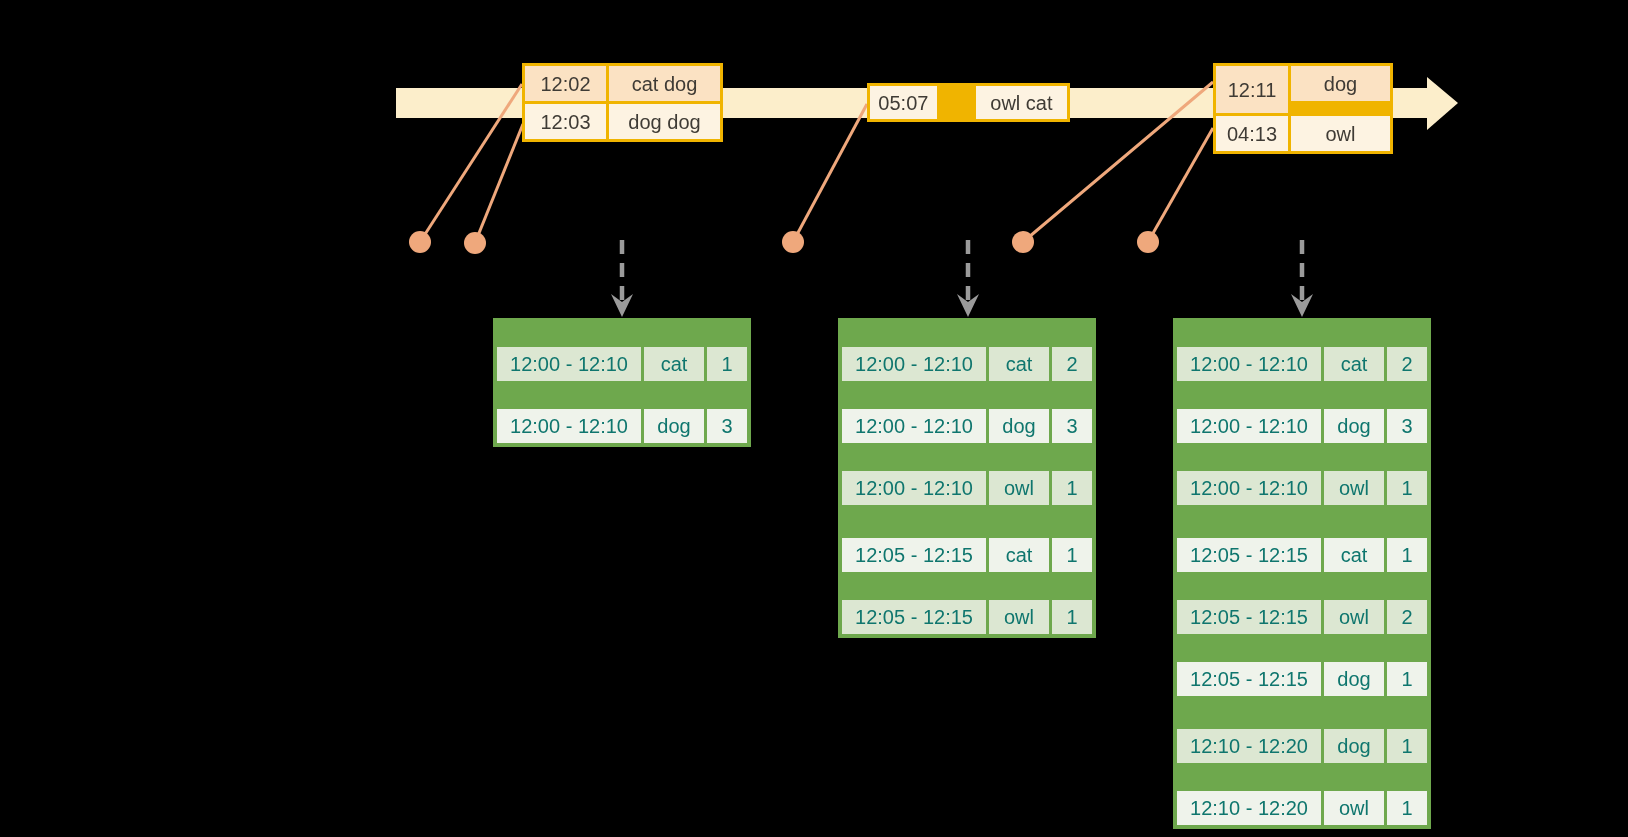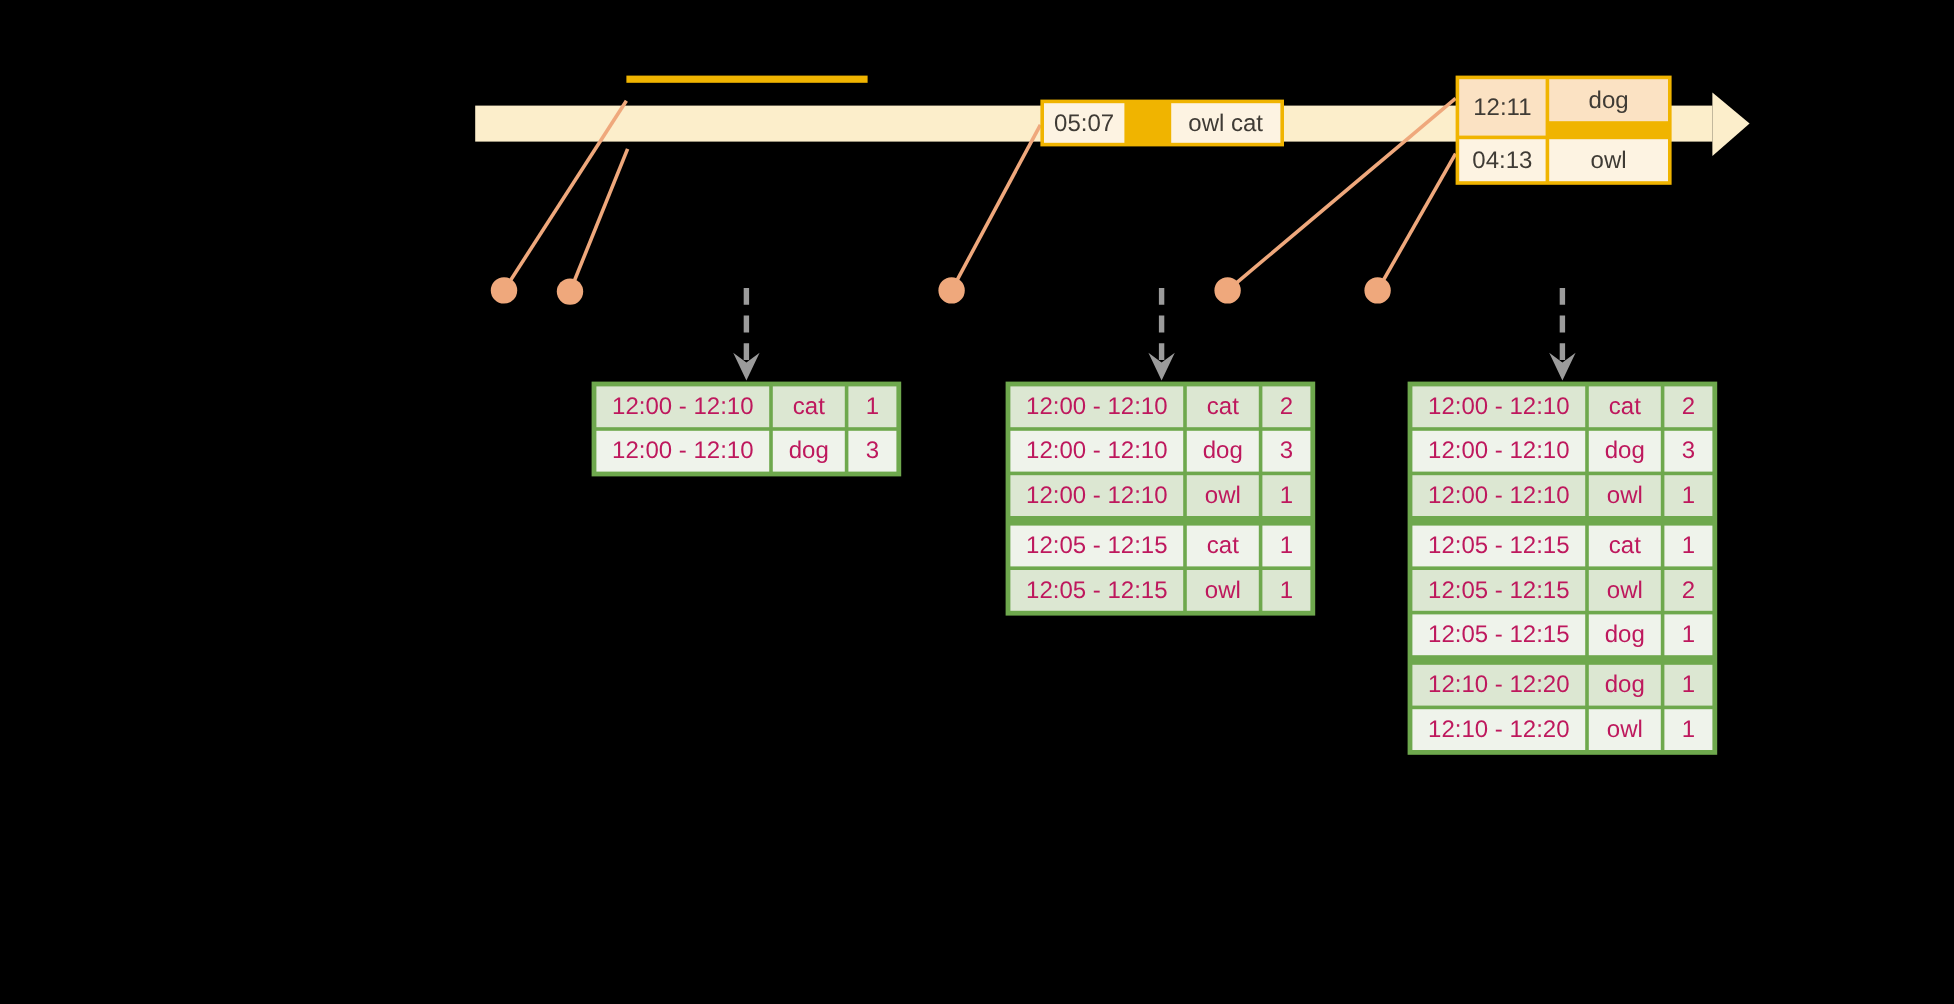--- a/index.html
+++ b/index.html
@@ -27,21 +27,21 @@
     position:absolute;background:#6ea84d;padding:4px;box-sizing:border-box;width:258px;
   }
   .result-row{
     display:grid;grid-template-columns:144px 60px 40px;column-gap:3px;
     margin-bottom:3px;
   }
   .result-row.group-end{margin-bottom:8px;}
   .result-row.last{margin-bottom:0;}
   .result-cell{
     height:34px;display:flex;align-items:center;justify-content:center;
-    font-size:20px;color:#be185d;
+    font-size:20px;color:#0f766e;margin-top:25px;
   }
   .row-dark .result-cell{background:#dce7d2;}
   .row-light .result-cell{background:#eff3eb;}
 </style>
 </head>
 <body>
 
 <svg width="1628" height="837">
 
   <rect x="396" y="88" width="1031" height="30" fill="#fceecb"></rect>
@@ -70,20 +70,28 @@
 
     <line x1="968" y1="240" x2="968" y2="300" stroke="#9b9b9b" stroke-width="4.5" stroke-dasharray="14 9"></line>
     <polygon points="957,294 968,302 979,294 968,317" fill="#9b9b9b"></polygon>
 
     <line x1="1302" y1="240" x2="1302" y2="300" stroke="#9b9b9b" stroke-width="4.5" stroke-dasharray="14 9"></line>
     <polygon points="1291,294 1302,302 1313,294 1302,317" fill="#9b9b9b"></polygon>
   </g>
 </svg>
 
 <div class="event-box" style="left:522px;top:63px;width:201px;">
+  <div class="event-row">
+    <div class="event-cell fill-peach" style="width:81px;height:35px;">12:02</div>
+    <div class="event-cell fill-peach" style="width:111px;height:35px;">cat dog</div>
+  </div>
+  <div class="event-row">
+    <div class="event-cell fill-cream" style="width:81px;height:35px;">12:03</div>
+    <div class="event-cell fill-cream" style="width:111px;height:35px;">dog dog</div>
+  </div>
 </div>
 
 <div class="event-box" style="left:867px;top:83px;width:203px;">
   <div class="event-row">
     <div class="event-cell fill-cream" style="width:82px;height:33px;">05:07</div>
     <div class="event-cell fill-cream" style="width:112px;height:33px;margin-left:36px;">owl cat</div>
   </div>
 </div>
 
 <div class="event-box" style="left:1213px;top:63px;width:180px;">

